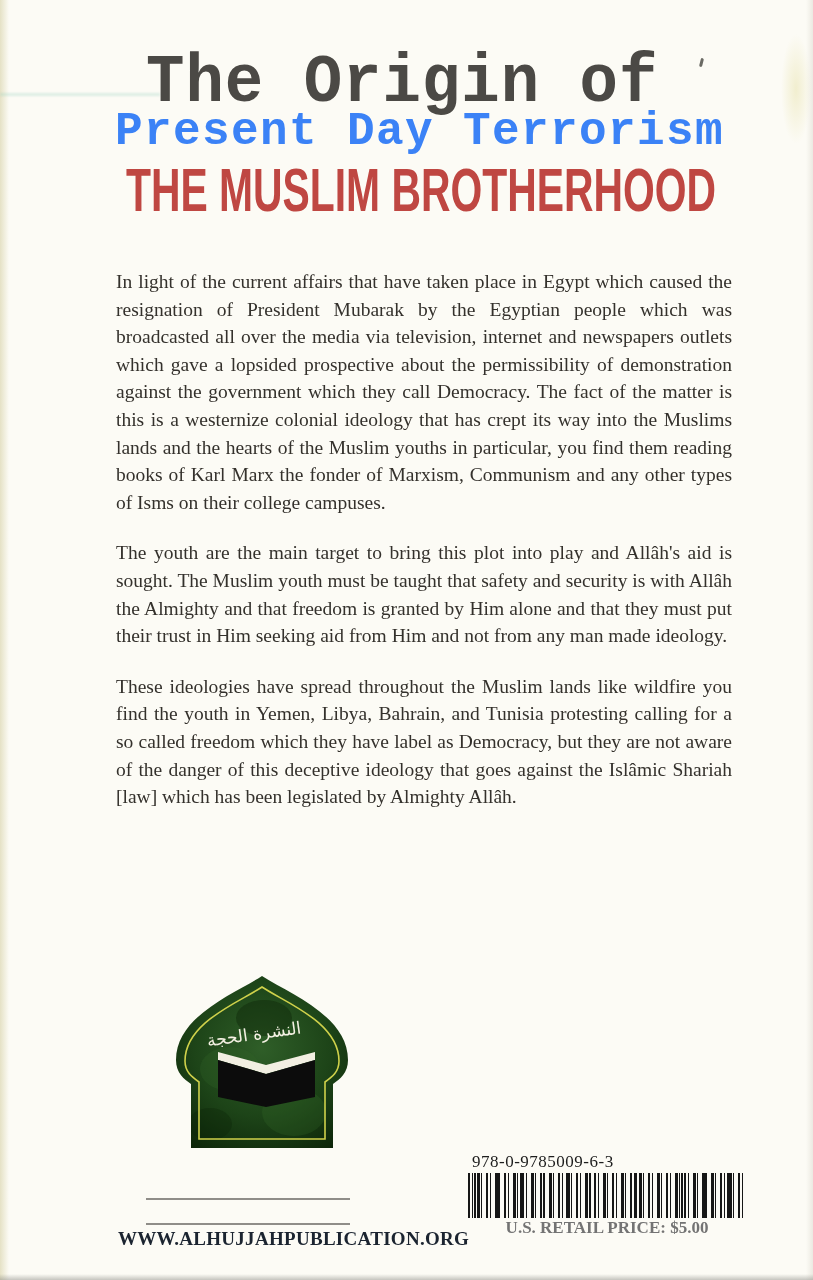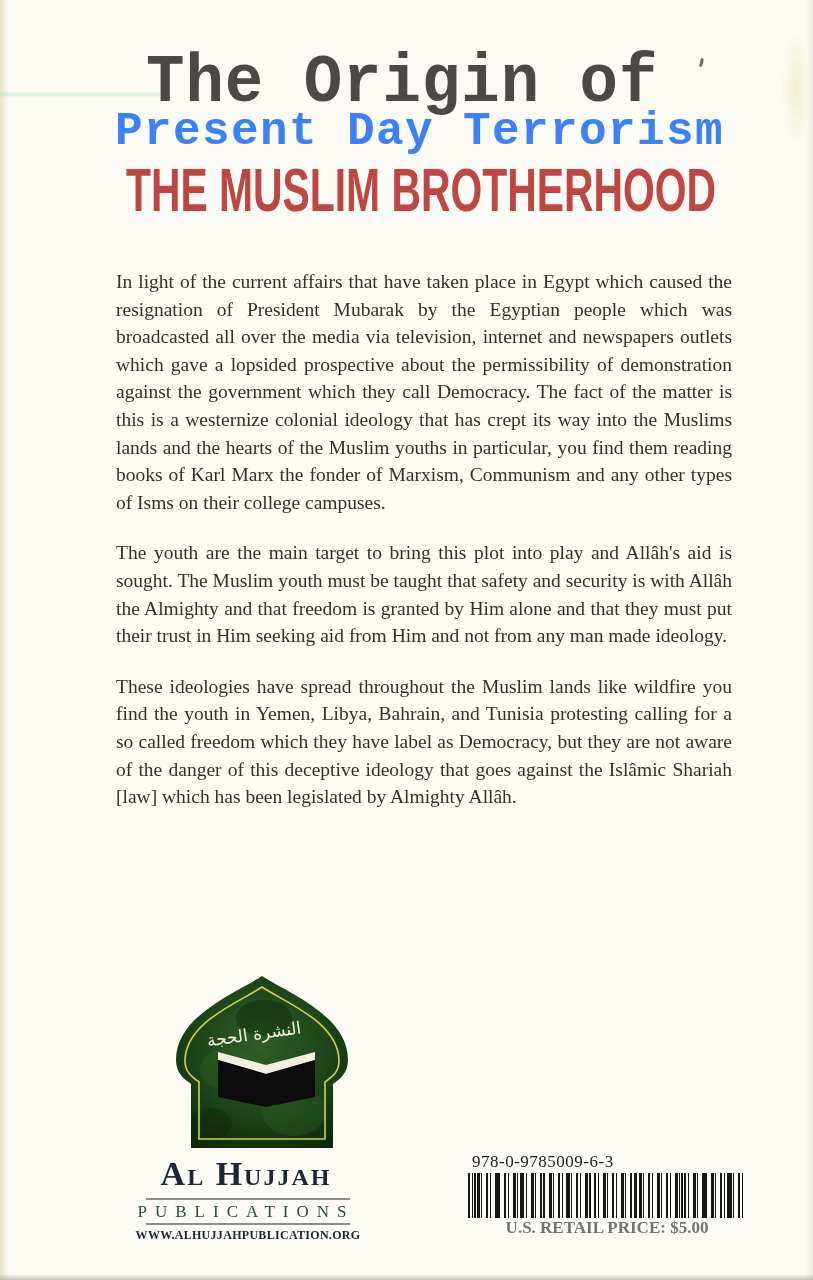--- a/index.html
+++ b/index.html
@@ -69,23 +69,23 @@
   .rule-bottom{top:1223px;}
   .pub-sub{
     position:absolute;left:122px;top:1202px;width:248px;
     text-align:center;
     font-family:"Liberation Serif", serif;
     font-size:17px;letter-spacing:8px;color:#2c4a3f;
     white-space:nowrap;
   }
   .pub-url{
     position:absolute;left:118px;top:1228px;width:260px;
-    text-align:center;
+    text-align:right;
     font-family:"Liberation Serif", serif;
-    font-weight:bold;font-size:12px;letter-spacing:.3px;color:#1b2430;
+    font-weight:bold;font-size:19px;letter-spacing:.3px;color:#1b2430;
     white-space:nowrap;
   }
 
   
   .isbn{
     position:absolute;left:472px;top:1152px;
     font-family:"Liberation Serif", serif;
     font-size:17px;color:#1d1d1d;letter-spacing:.5px;
   }
   .barcode{
@@ -151,23 +151,21 @@
       <ellipse cx="38" cy="150" rx="22" ry="16" fill="#0a2006" opacity="0.30"></ellipse>
     </g>
     <path d="M90 13 C112 28 167 48 167 87 C167 98 160 103 153 108 L153 165 L27 165 L27 108 C20 103 13 98 13 87 C13 48 68 28 90 13 Z" fill="none" stroke-width="1.6" stroke="#cfd14b"></path>
     <text x="82" y="66" text-anchor="middle" font-size="17" fill="#f4f1e3" font-family="DejaVu Sans, sans-serif" transform="rotate(-8 82 60)">النشرة الحجة</text>
     <g>
       <polygon points="46,78 94,91 143,78 143,86 94,100 46,86" fill="#f2efe2"></polygon>
       <polygon points="46,86 94,100 143,86 143,123 94,133 46,123" fill="#0c0c0c"></polygon>
     </g>
   </svg>
 
-  <div class="pub-name">Al Hujjah</div>
   <div class="pub-rule rule-top"></div>
-  <div class="pub-sub">PUBLICATIONS</div>
   <div class="pub-rule rule-bottom"></div>
   <div class="pub-url">WWW.ALHUJJAHPUBLICATION.ORG</div>
 
   <div class="isbn">978-0-9785009-6-3</div>
   <div class="barcode"></div>
   <div class="price">U.S. RETAIL PRICE: $5.00</div>
 
 </div>
 
 </body></html>

